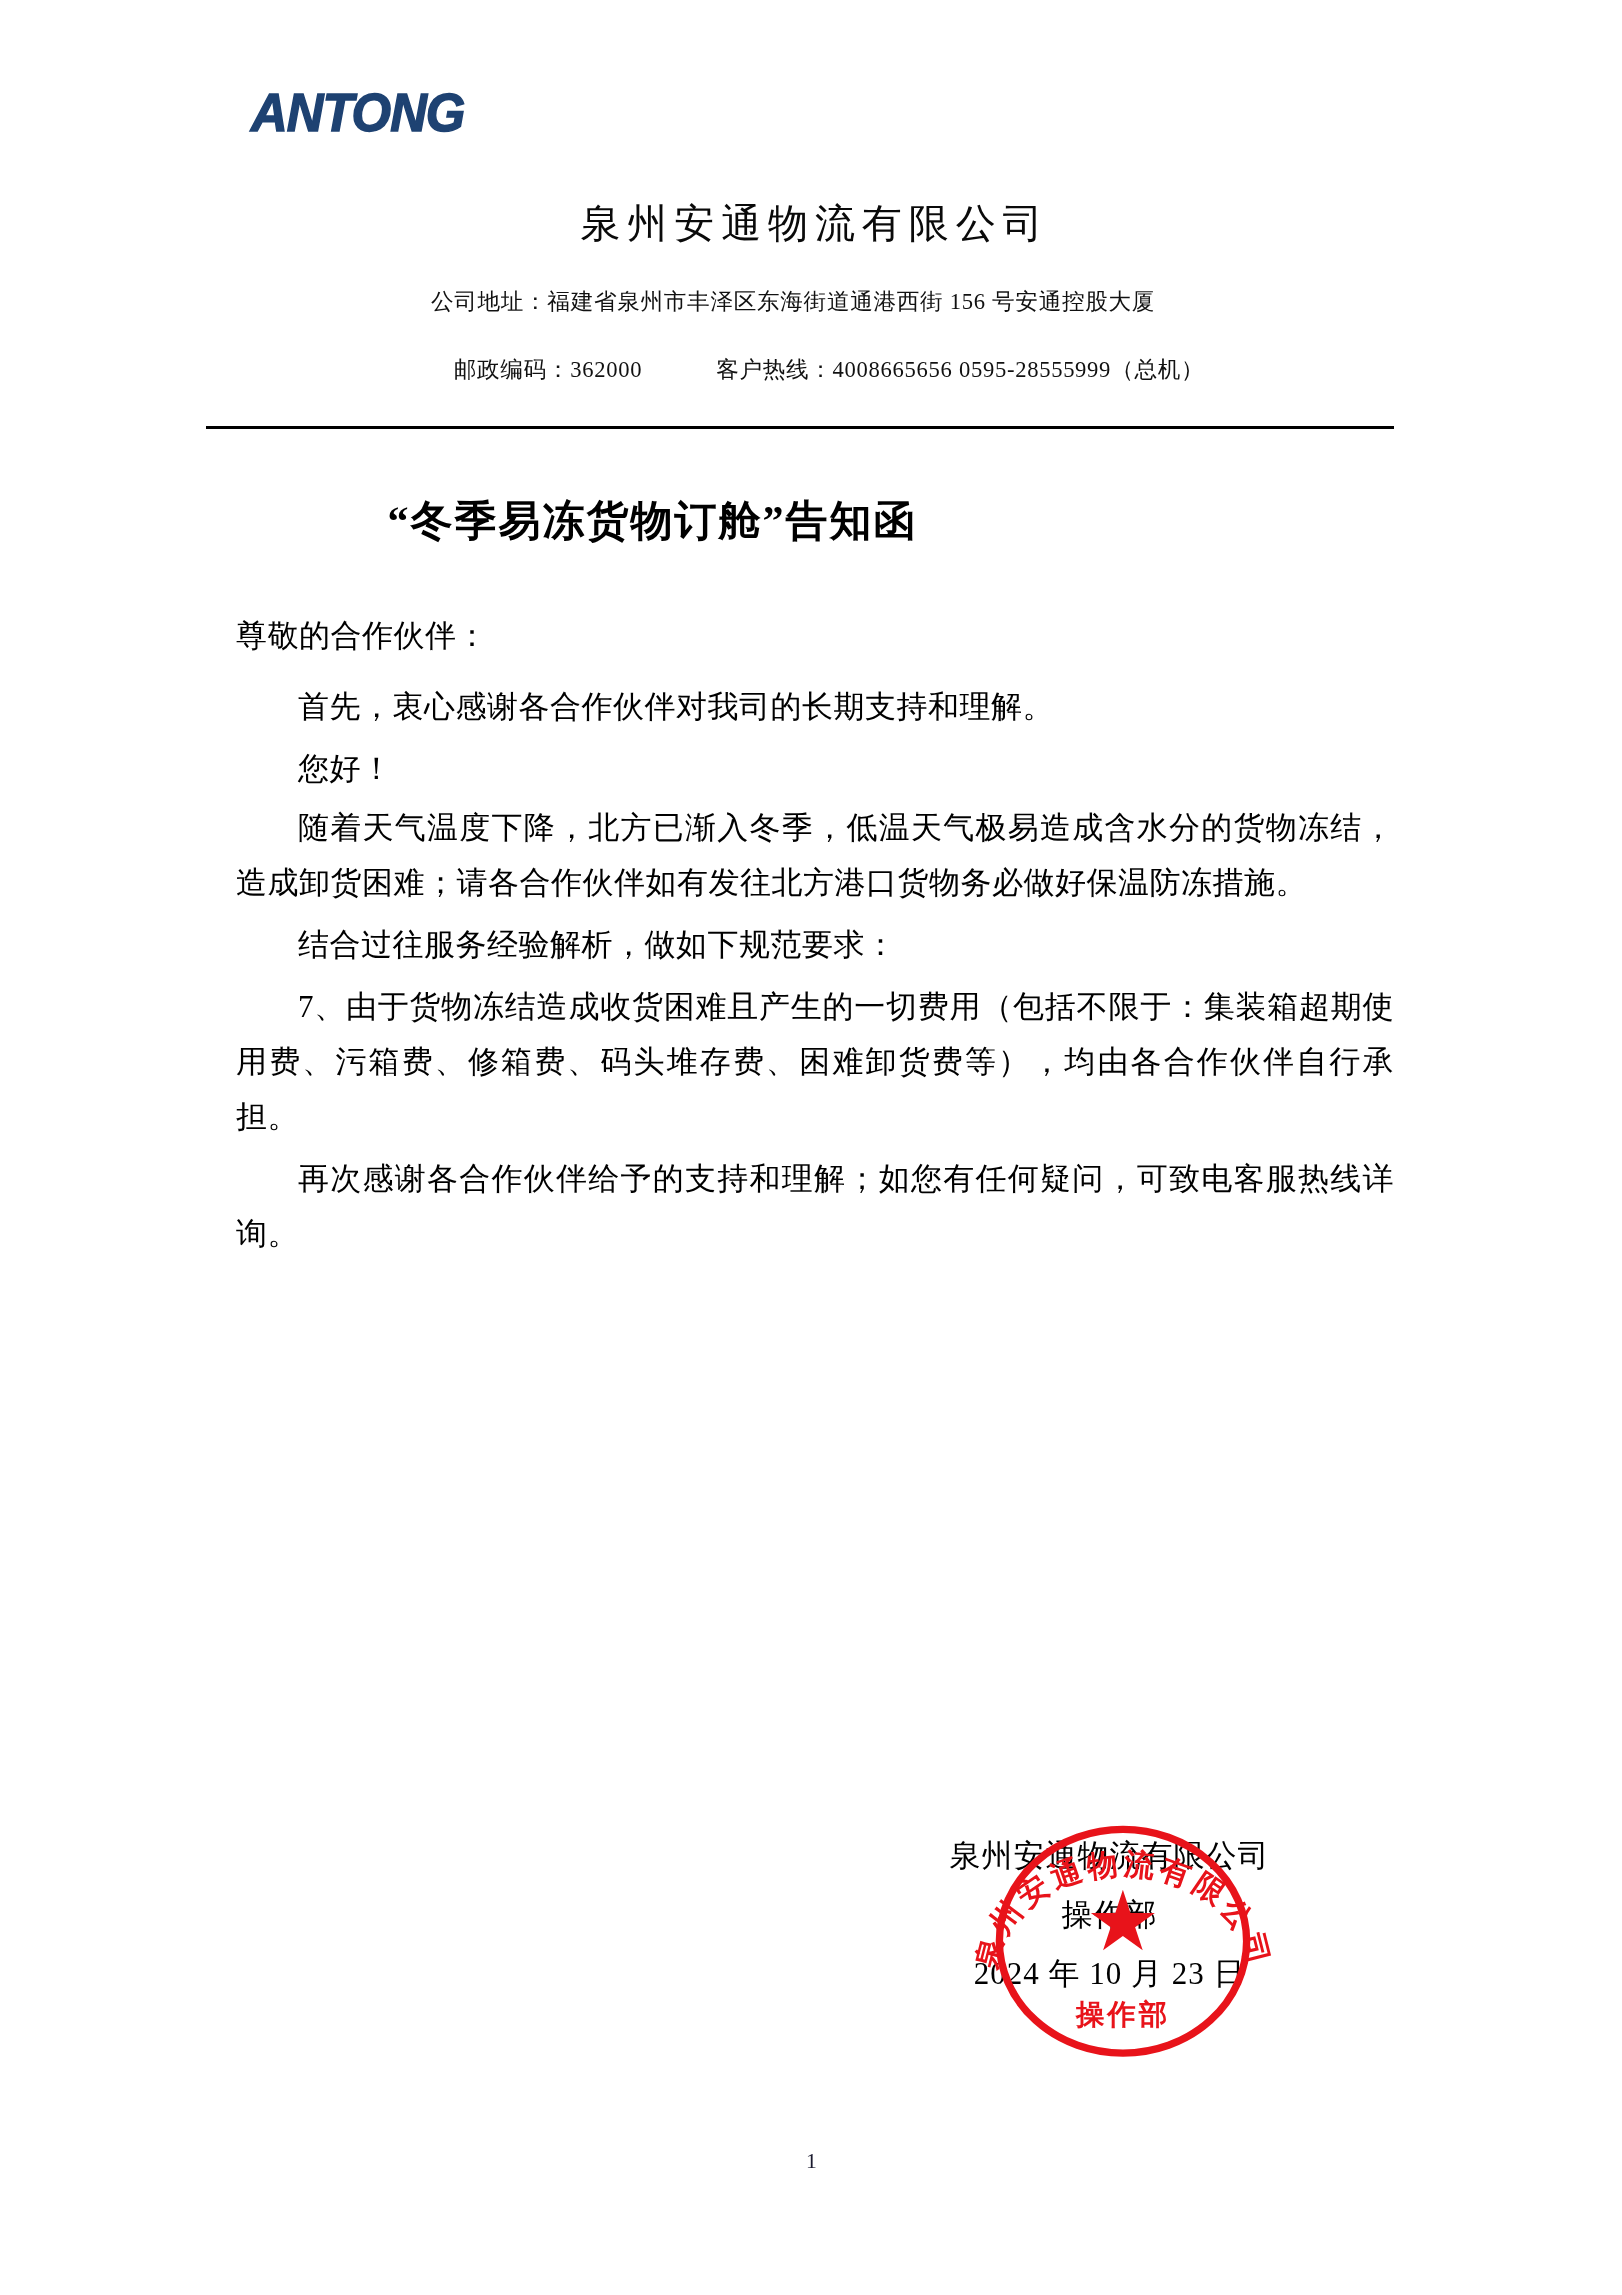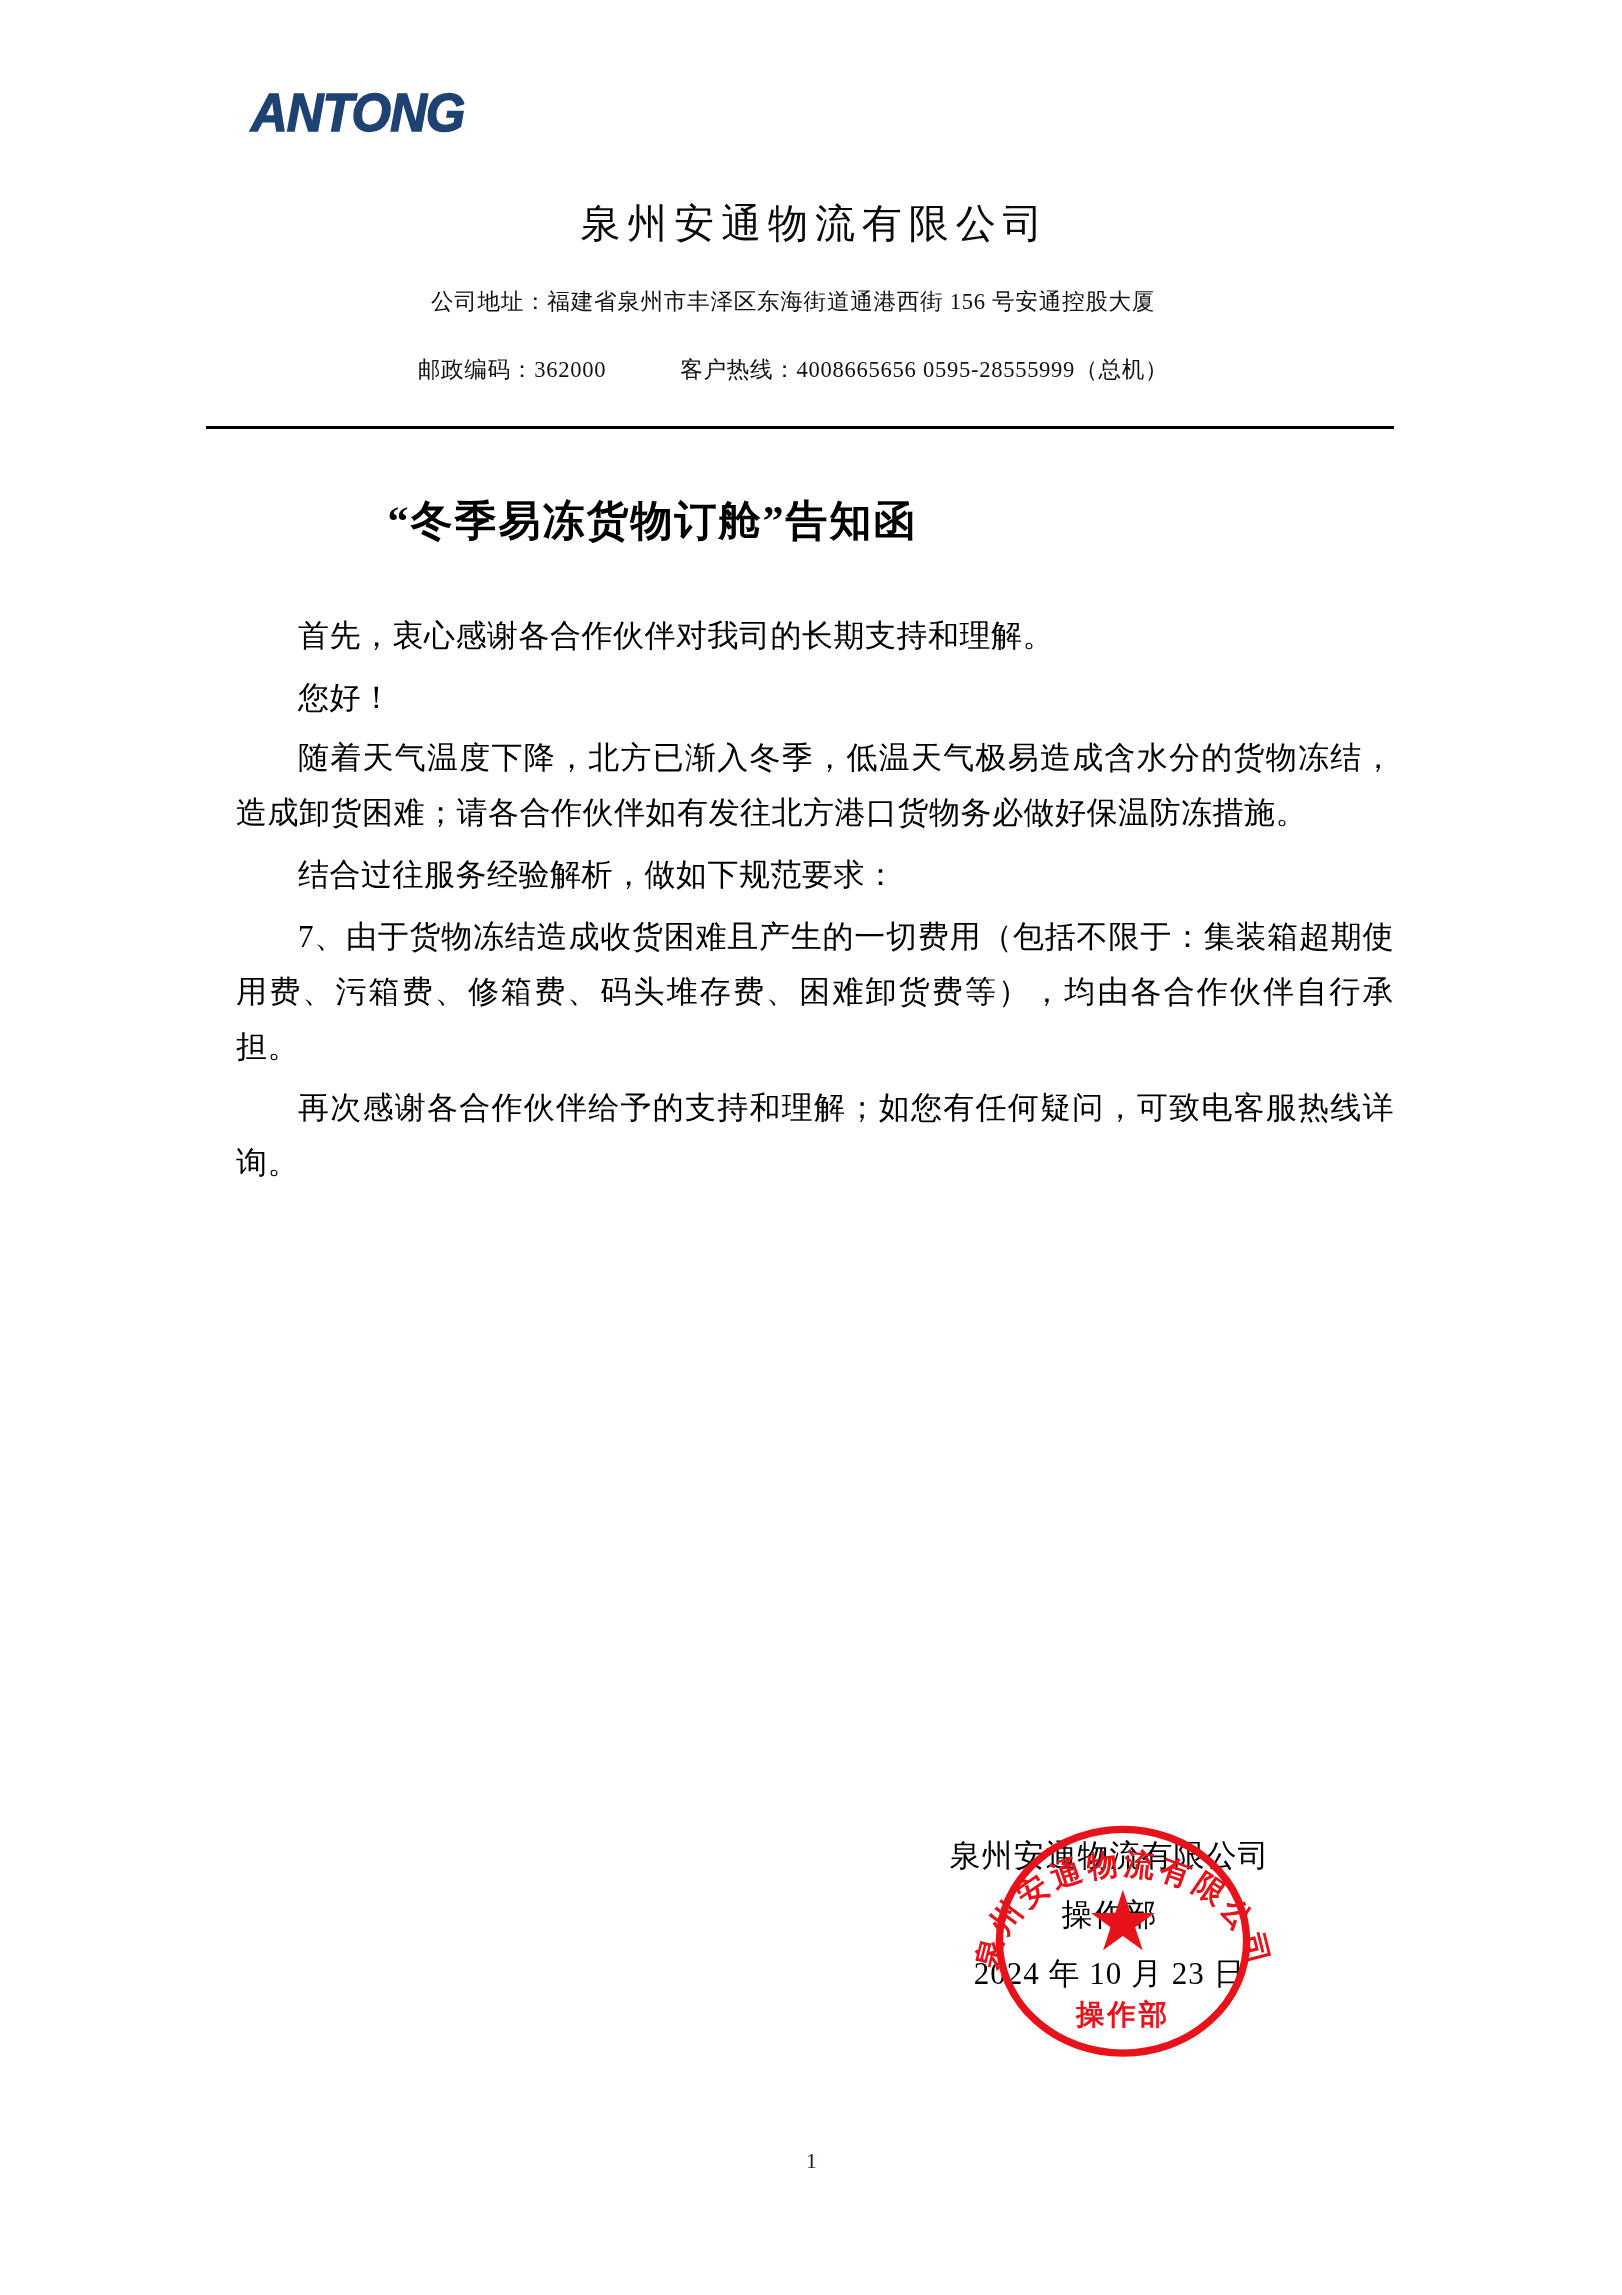--- a/index.html
+++ b/index.html
@@ -69,21 +69,21 @@
     left: 0;
     width: 1586px;
     text-align: center;
     font-family: "Liberation Serif", "DejaVu Serif", serif;
     font-size: 22.6px;
     letter-spacing: 0.7px;
     white-space: nowrap;
     color: #111111;
   }
   .addr-line.l1 { top: 286px; }
-  .addr-line.l2 { top: 354px; }
+  .addr-line.l2 { top: 354px; padding-left: 36px; }
   .addr-line .gap { display: inline-block; width: 74px; }
 
   .hr {
     position: absolute;
     left: 206px;
     top: 426px;
     width: 1188px;
     height: 3.4px;
     background: #000000;
   }
@@ -192,20 +192,21 @@
       <span>邮政编码：</span><span>362000</span><span class="gap"></span><span>客户热线：</span><span>4008665656 0595-28555999（总机）</span>
     </div>
 
     <div class="hr"></div>
   </div>
 
   <div class="doc-title">“冬季易冻货物订舱”告知函</div>
 
   <div class="body-block">
 
+    <p class="para salutation">尊敬的合作伙伴：</p>
 
     <p class="para indent">首先，衷心感谢各合作伙伴对我司的长期支持和理解。</p>
 
     <p class="para indent tight">您好！</p>
 
     <p class="para indent">随着天气温度下降，北方已渐入冬季，低温天气极易造成含水分的货物冻结，造成卸货困难；请各合作伙伴如有发往北方港口货物务必做好保温防冻措施。</p>
 
     <p class="para indent">结合过往服务经验解析，做如下规范要求：</p>
 
 

